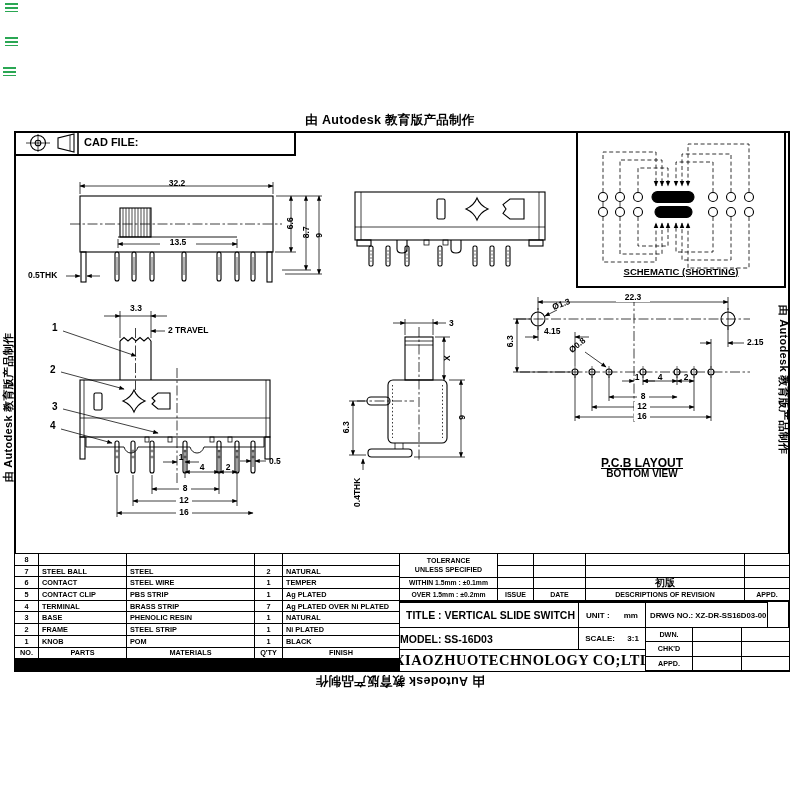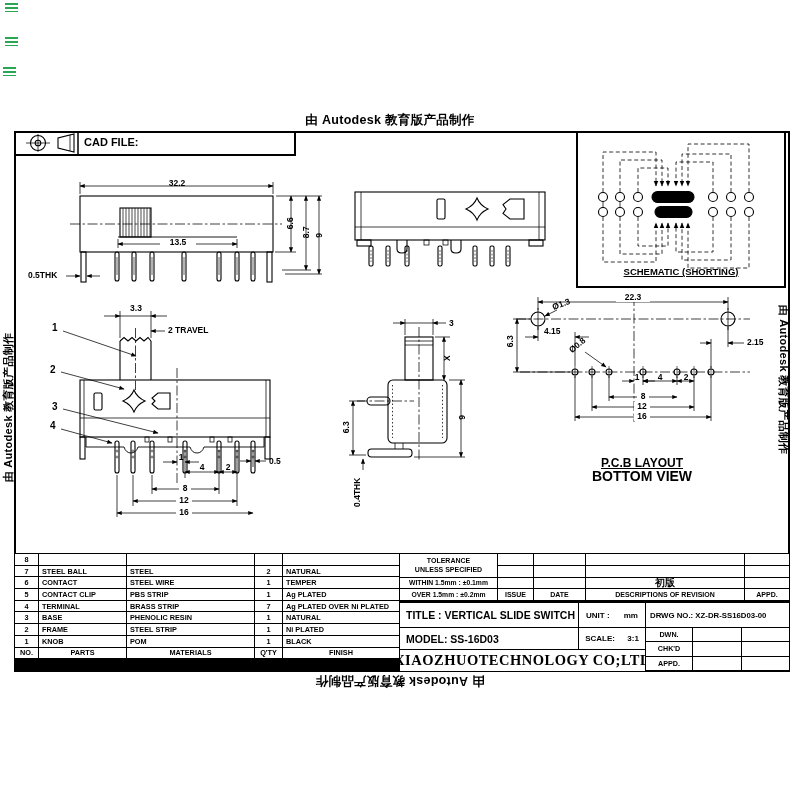--- a/index.html
+++ b/index.html
@@ -310,21 +310,21 @@
   <div class="t dim ctr rotccw" style="left:498px;top:337px;width:24px;">6.3</div>
   <div class="t dim" style="left:747px;top:338px;">2.15</div>
   <div class="t dim" style="left:568px;top:341px;transform:rotate(-40deg);">Ø0.8</div>
   <div class="t dim ctr" style="left:632px;top:373px;width:10px;">1</div>
   <div class="t dim ctr" style="left:654px;top:373px;width:12px;">4</div>
   <div class="t dim ctr" style="left:680px;top:373px;width:12px;">2</div>
   <div class="t dim ctr wbg" style="left:637px;top:392px;width:12px;">8</div>
   <div class="t dim ctr wbg" style="left:634px;top:402px;width:16px;">12</div>
   <div class="t dim ctr wbg" style="left:634px;top:412px;width:16px;">16</div>
   <div class="t ctr underl" style="left:592px;top:457px;width:100px;font-size:12px;">P.C.B LAYOUT</div>
-  <div class="t ctr" style="left:592px;top:469px;width:100px;font-size:14px;">BOTTOM VIEW</div>
+  <div class="t ctr" style="left:592px;top:469px;width:100px;font-size:10px;">BOTTOM VIEW</div>
 
   <div class="grid" style="left:14px;top:553px;width:386px;height:119px;grid-template-columns:23px 87px 127px 27px 1fr;grid-auto-rows:10.7px;">
     <div class="c mid">8</div>
       <div class="c pad"></div>
       <div class="c pad"></div>
       <div class="c mid"></div>
       <div class="c pad"></div>
     <div class="c mid">7</div>
       <div class="c pad">STEEL BALL</div>
       <div class="c pad">STEEL</div>
@@ -393,22 +393,22 @@
     <div class="c mid" style="font-size:7px;">DATE</div>
     <div class="c mid" style="font-size:7px;">DESCRIPTIONS OF REVISION</div>
     <div class="c mid" style="font-size:7px;">APPD.</div>
   </div>
 
   <div class="tb" style="left:399px;top:602px;width:180px;height:26px;font-size:10.5px;padding-left:6px;">TITLE : VERTICAL SLIDE SWITCH</div>
   <div class="tb" style="left:578px;top:602px;width:68px;height:26px;font-size:8px;justify-content:space-around;">
     <span>UNIT :</span>
     <span>mm</span>
   </div>
-  <div class="tb" style="left:645px;top:602px;width:145px;height:26px;font-size:7.8px;padding-left:4px;">DRWG NO.: XZ-DR-SS16D03-00</div>
-  <div class="tb" style="left:399px;top:627px;width:180px;height:23px;font-size:10.5px;padding-left:6px;">MODEL: SS-16D03</div>
+  <div class="tb" style="left:645px;top:602px;width:123px;height:26px;font-size:7.8px;padding-left:4px;">DRWG NO.: XZ-DR-SS16D03-00</div>
+  <div class="tb" style="left:399px;top:627px;width:180px;height:23px;font-size:10.5px;">MODEL: SS-16D03</div>
   <div class="tb" style="left:578px;top:627px;width:68px;height:23px;font-size:8px;justify-content:space-around;">
     <span>SCALE:</span>
     <span>3:1</span>
   </div>
   <div class="tb" style="left:399px;top:649px;width:247px;height:23px;font-family:'Liberation Serif',serif;font-size:14.5px;letter-spacing:.5px;justify-content:center;">XIAOZHUOTECHNOLOGY  CO;LTD</div>
   <div class="grid" style="left:645px;top:627px;width:145px;height:45px;grid-template-columns:46px 48px 1fr;grid-auto-rows:13.3px;">
     <div class="c mid" style="font-size:7.2px;">DWN.</div>
       <div class="c"></div>
       <div class="c"></div>
     <div class="c mid" style="font-size:7.2px;">CHK'D</div>

